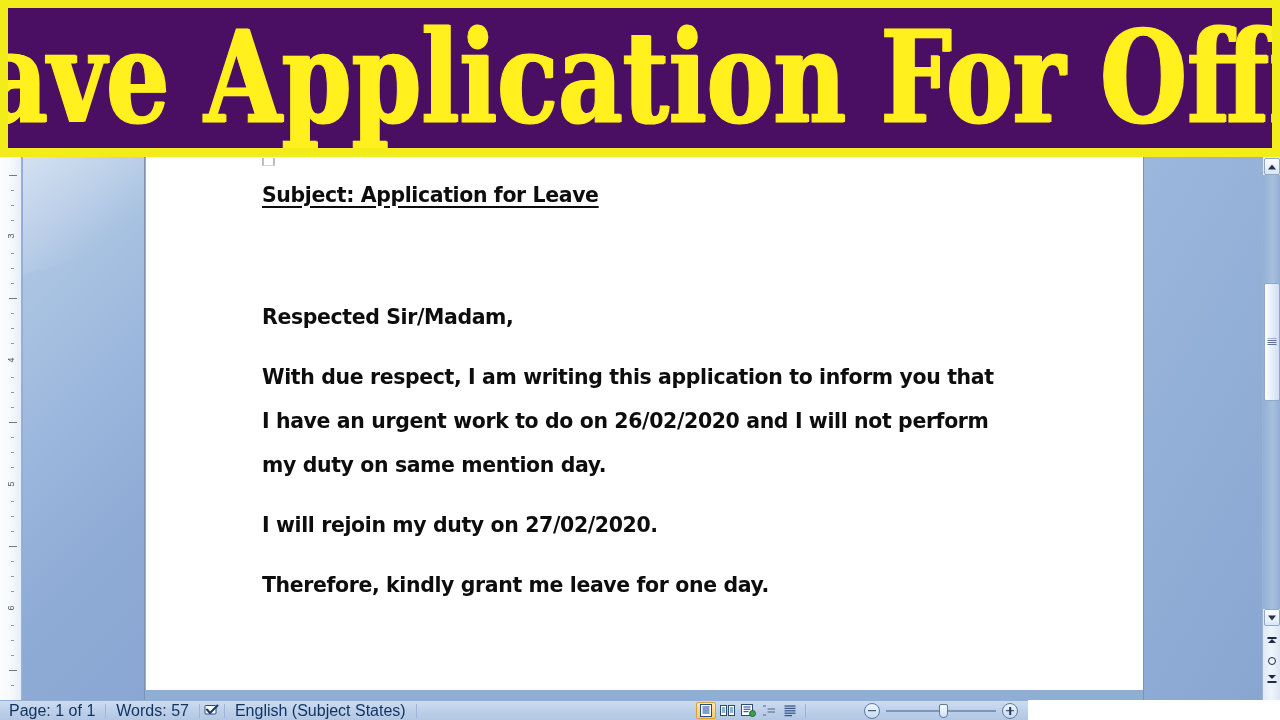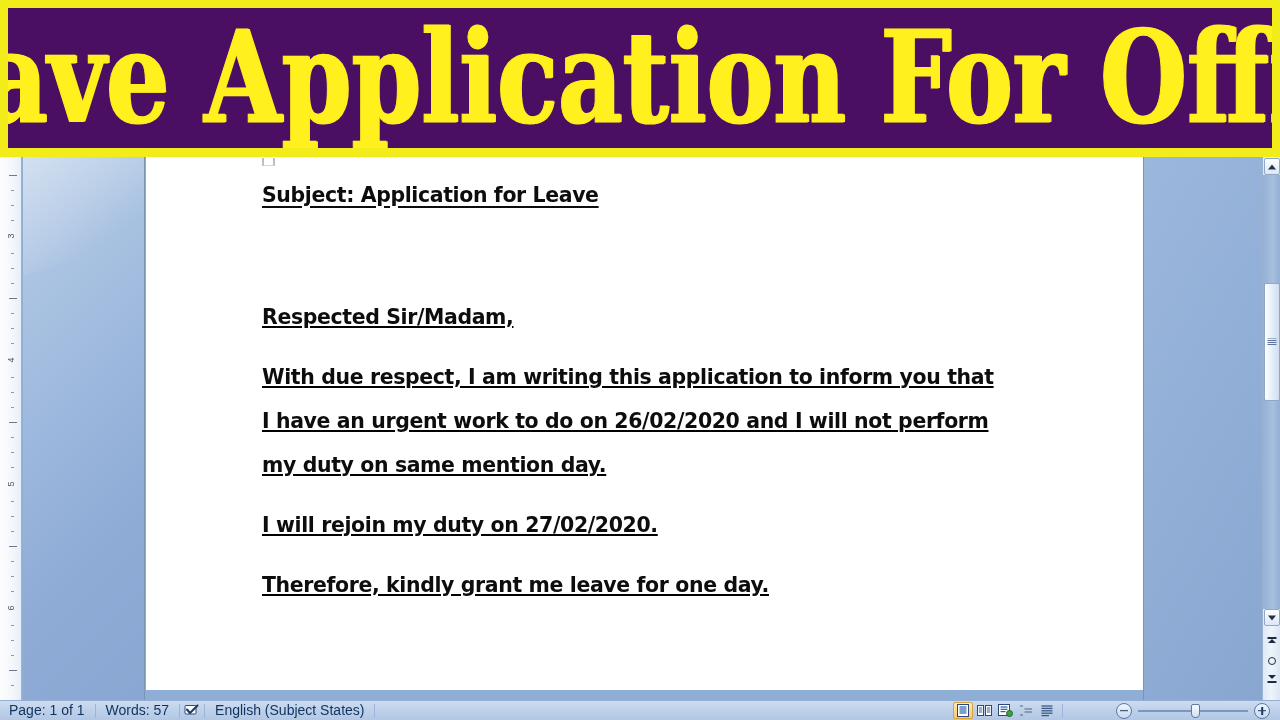--- a/index.html
+++ b/index.html
@@ -148,21 +148,20 @@
     border-bottom: 1px solid #c9c9c9;
     opacity: 0.75;
   }
 
   
   .doc-body {
     position: absolute;
     left: 116px;
     top: 16px;
     width: 790px;
-    text-decoration: underline;
   }
   .doc-p {
     font-family: "DejaVu Sans", sans-serif;
     font-size: 22px;
     font-weight: bold;
     color: #0d0d0d;
     line-height: 44px;
     letter-spacing: -0.4px;
     margin: 0;
     white-space: normal;
@@ -292,27 +291,27 @@
   .bb-prev .bb-arrowbar i.tri { top: 2px; border-left: 4px solid transparent; border-right: 4px solid transparent; border-bottom: 4px solid #1d2b42; }
   .bb-prev .bb-arrowbar i.bar { top: 0px; width: 9px; height: 2px; background: #1d2b42; }
   .bb-next .bb-arrowbar i.tri { top: 2px; border-left: 4px solid transparent; border-right: 4px solid transparent; border-top: 4px solid #1d2b42; }
   .bb-next .bb-arrowbar i.bar { top: 8px; width: 9px; height: 2px; background: #1d2b42; }
 
   
   .statusbar {
     position: absolute;
     left: 0;
     top: 700px;
-    width: 1280px;
+    width: 1028px;
     height: 20px;
     background: linear-gradient(to bottom, #cddcf0 0%, #bfd1ea 45%, #b3c7e4 100%);
     border-top: 1px solid #93add3;
     box-sizing: border-box;
     font-family: "Liberation Sans", sans-serif;
-    font-size: 14px;
+    font-size: 16px;
     color: #10335f;
     display: flex;
     align-items: center;
     white-space: nowrap;
   }
   .sb-sep {
     width: 1px;
     height: 14px;
     background: #9db5d6;
     margin: 0 1px;

